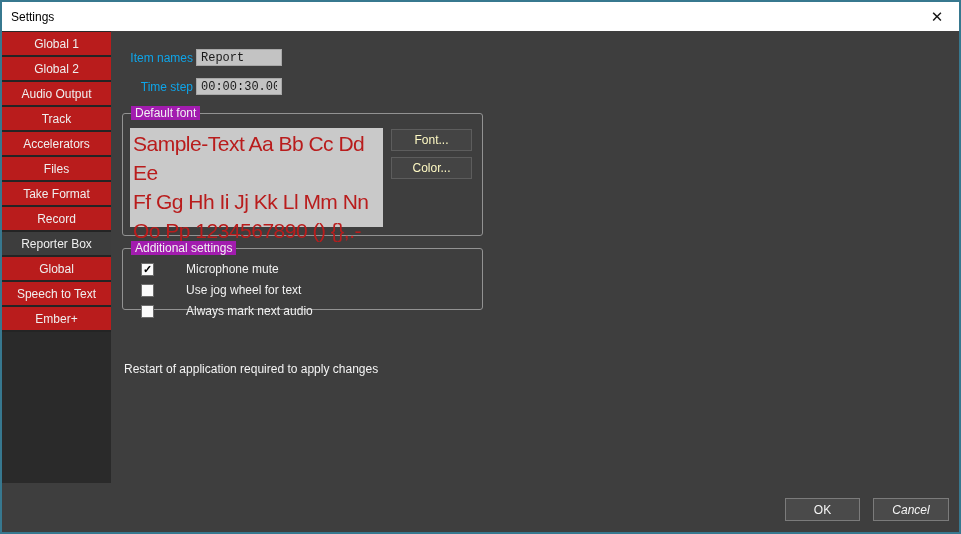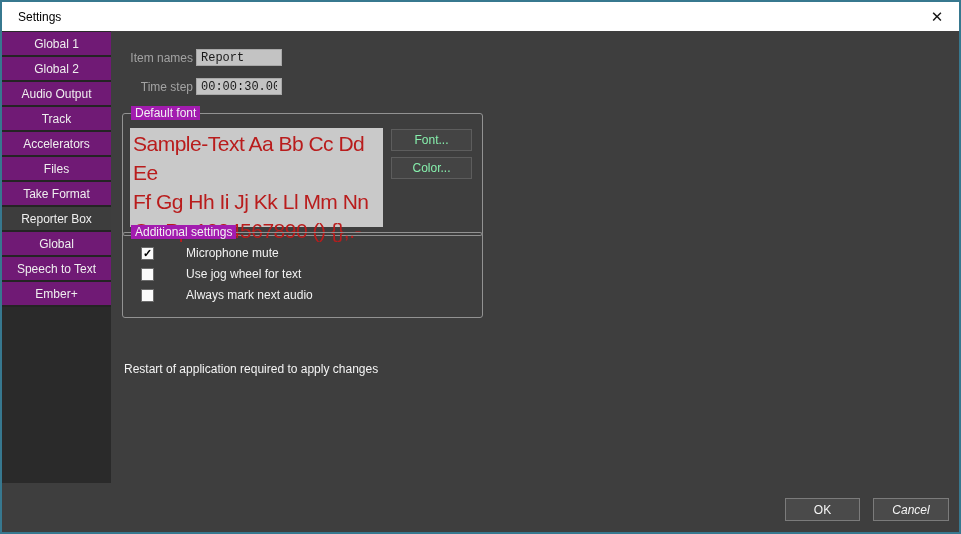--- a/index.html
+++ b/index.html
@@ -7,45 +7,45 @@
     font-family:"Liberation Sans", sans-serif; }
   .window {
     position:absolute; left:0; top:0; width:961px; height:534px;
     border:2px solid #37788f; background:#3e3e3e;
   }
   .titlebar {
     position:relative; height:29px; background:#ffffff;
     display:flex; align-items:center;
   }
   .titlebar .title {
-    margin-left:16px; font-size:12px; color:#000;
+    margin-left:9px; font-size:12px; color:#000;
   }
   .close-btn {
     position:absolute; right:6px; top:0; width:32px; height:29px;
     display:flex; align-items:center; justify-content:center;
     font-size:15px; color:#111; cursor:pointer; font-weight:300;
   }
   .body { position:relative; width:957px; height:501px; background:#3e3e3e; }
 
   
   .sidebar {
     position:absolute; left:0; top:0; width:109px; height:452px;
     background:#2a2a2a; padding-top:1px;
   }
   .nav-item {
-    height:25px; background:#701a75; border-bottom:2px solid #242424;
+    height:25px; background:#b91c1c; border-bottom:2px solid #242424;
     display:flex; align-items:center; justify-content:center;
     color:#efefef; font-size:12px; cursor:pointer;
   }
   .nav-item.selected { background:#3d3d3d; }
 
   
   .field-label {
     position:absolute; left:20px; width:171px; text-align:right;
-    color:#a3a3a3; font-size:12px;
+    color:#0ea5e9; font-size:12px;
   }
   .field-input {
     position:absolute; left:194px; width:86px; height:17px;
     background:#c3c3c3; border:1px solid #a8a8a8; color:#1a1a1a;
     font-size:12px; font-family:Liberation Mono, monospace;
     padding:0 4px; outline:none;
   }
 
   
   .groupbox {
@@ -55,21 +55,21 @@
     position:absolute; top:-8px; left:8px; background:#a21caf;
     padding:0 4px; color:#f2f2f2; font-size:12px;
   }
   .sample-box {
     position:absolute; left:7px; top:14px; width:253px; height:99px;
     background:#c9c9c9; color:#b91c1c; font-size:21px; line-height:29px;
     padding:1px 3px; white-space:pre-line; letter-spacing:-0.5px;
   }
   .side-btn {
     position:absolute; left:268px; width:81px; height:22px;
-    background:#444444; border:1px solid #5d5d5d; color:#86efac;
+    background:#444444; border:1px solid #5d5d5d; color:#fef9c3;
     font-size:12px; font-family:"Liberation Sans", sans-serif; cursor:pointer;
   }
 
   
   .check-col {
     position:absolute; left:18px; top:13px; display:flex;
     flex-direction:column; gap:7px;
   }
   .check-row { display:flex; align-items:center; gap:7px; cursor:pointer; }
   .check-box {
@@ -105,20 +105,21 @@
 
     <div class="sidebar">
 
     <div class="nav-item">Global 1</div>
         <div class="nav-item">Global 2</div>
         <div class="nav-item">Audio Output</div>
         <div class="nav-item">Track</div>
         <div class="nav-item">Accelerators</div>
         <div class="nav-item">Files</div>
         <div class="nav-item">Take Format</div>
+        <div class="nav-item">Record</div>
         <div class="nav-item selected">Reporter Box</div>
         <div class="nav-item">Global</div>
         <div class="nav-item">Speech to Text</div>
         <div class="nav-item">Ember+</div>
       </div>
 
     <span class="field-label" style="top:20px">Item names</span>
     <input class="field-input" style="top: 18px;" type="text" value="Report">
 
     <span class="field-label" style="top:49px">Time step</span>
@@ -126,21 +127,21 @@
 
     <div class="groupbox" style="left:120px; top:82px; width:361px; height:123px;">
       <span class="group-title">Default font</span>
       <div class="sample-box" id="sample-box">Sample-Text Aa Bb Cc Dd Ee
 Ff Gg Hh Ii Jj Kk Ll Mm Nn
 Oo Pp 1234567890 () {},.-</div>
       <button class="side-btn" style="top:15px">Font...</button>
       <button class="side-btn" style="top:43px">Color...</button>
     </div>
 
-    <div class="groupbox" style="left:120px; top:201px; width:361px; height:86px;padding-left:40px;">
+    <div class="groupbox" style="left:120px; top:217px; width:361px; height:62px;padding-left:40px;">
       <span class="group-title">Additional settings</span>
       <div class="check-col">
 
       <div class="check-row">
             <span class="check-box">✓</span>
             <span class="check-label">Microphone mute</span>
           </div>
           <div class="check-row">
             <span class="check-box"></span>
             <span class="check-label">Use jog wheel for text</span>

